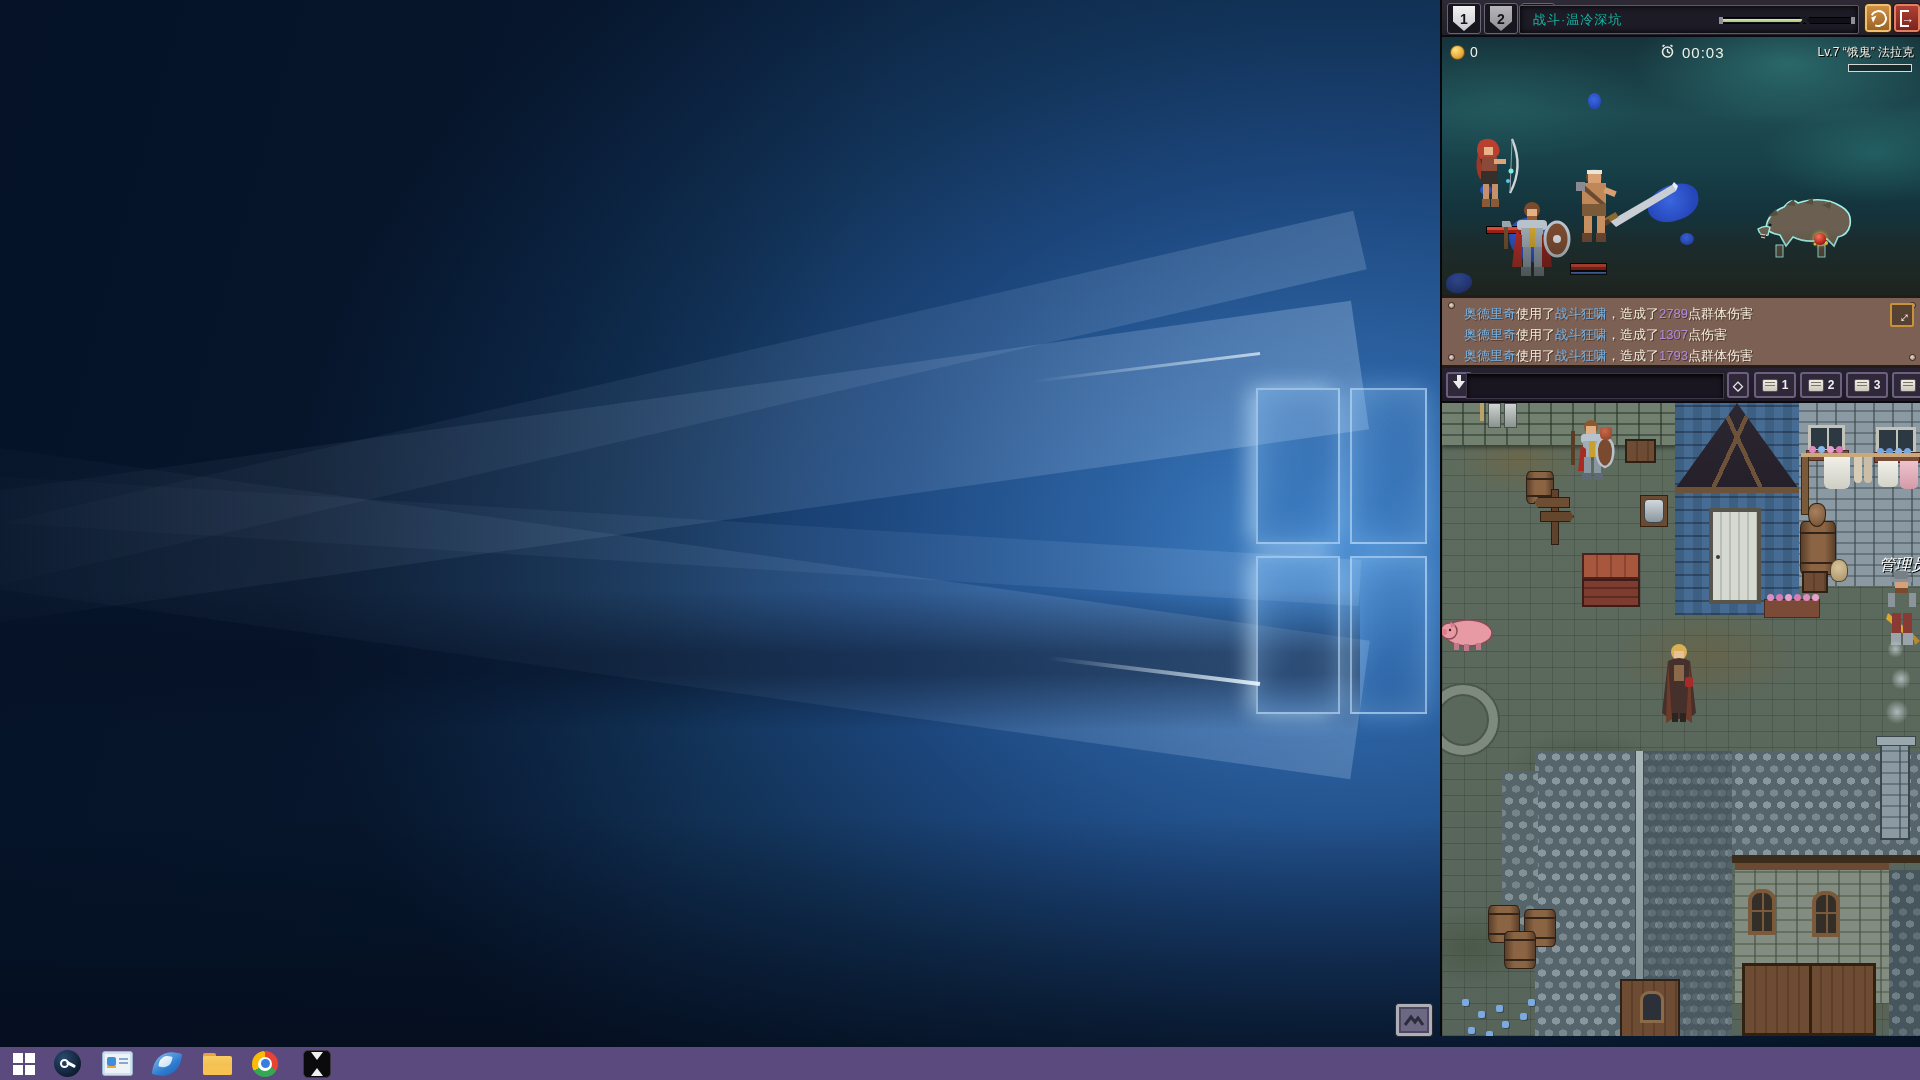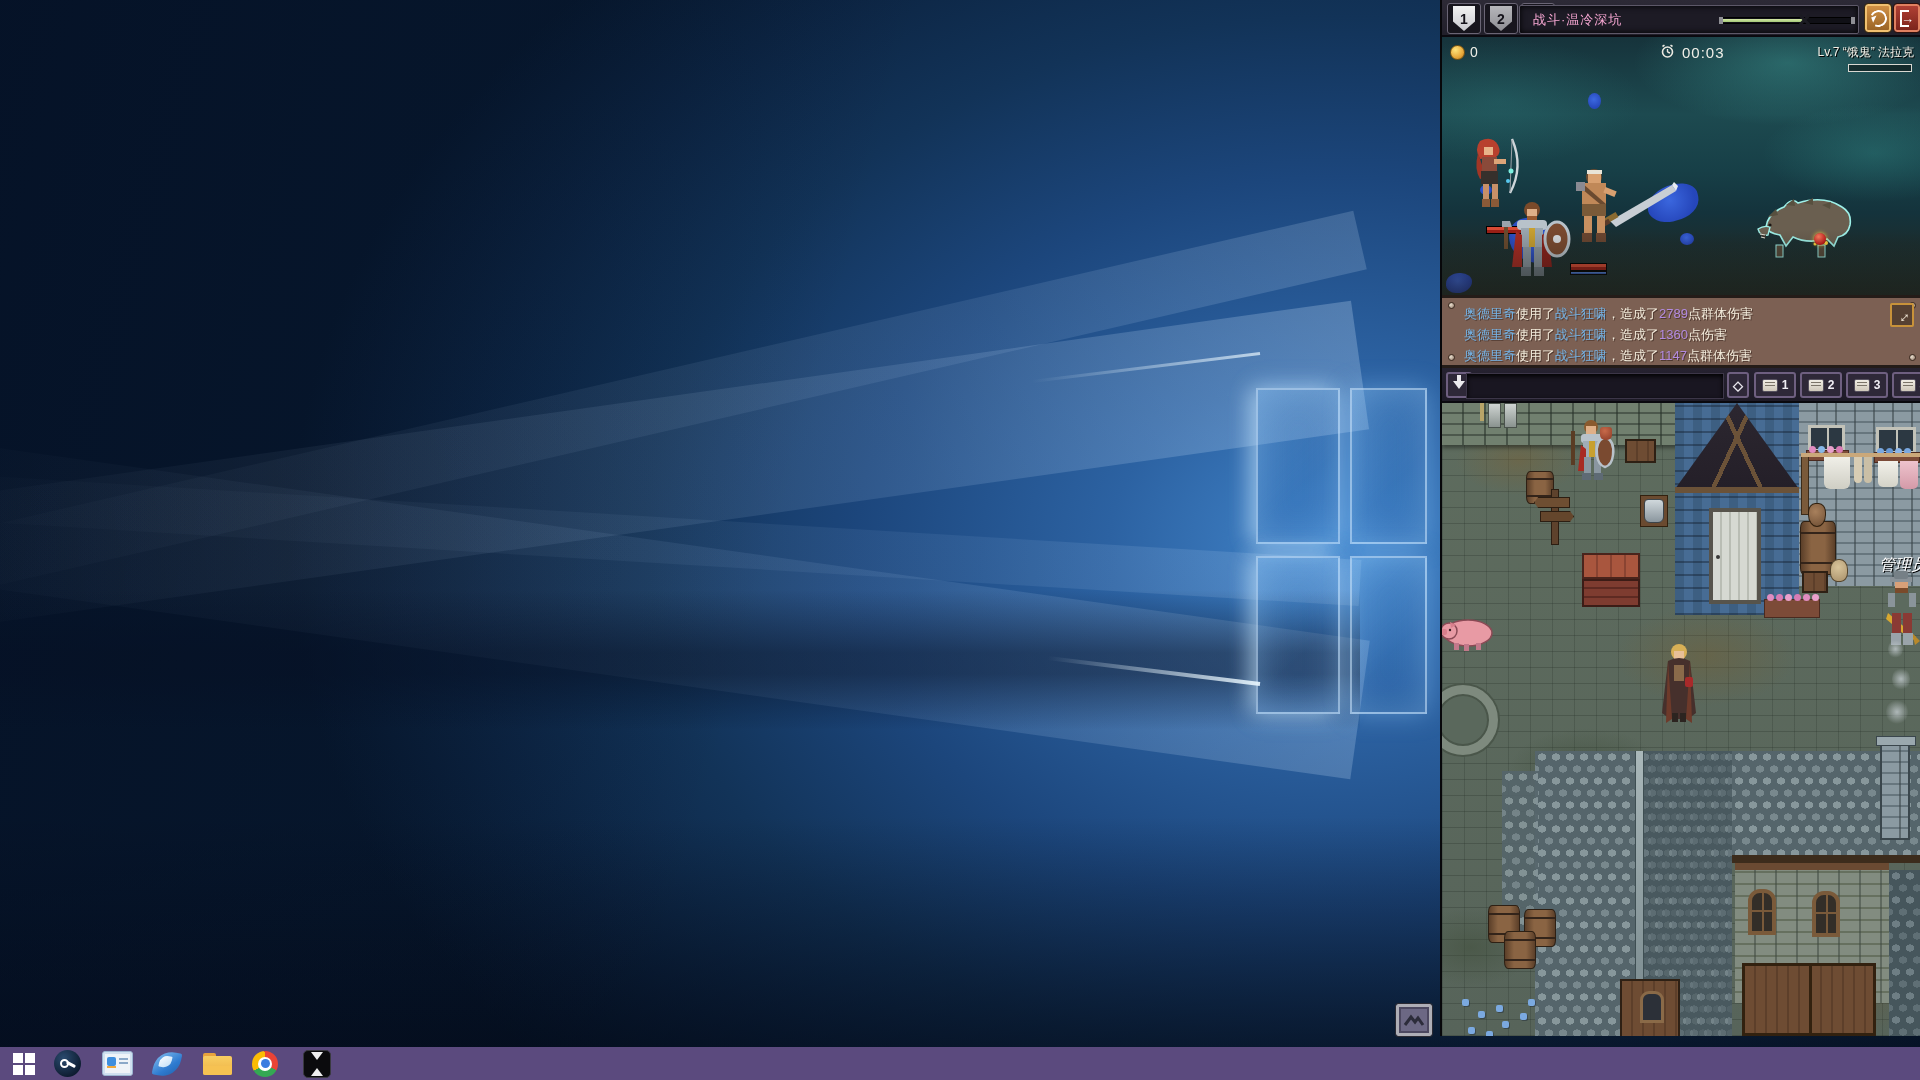--- a/index.html
+++ b/index.html
@@ -30,21 +30,21 @@
   .sbtn{position:absolute;top:3px;width:34px;height:31px;background:#17151d;border:1px solid #6a6575;
     border-radius:3px;display:flex;align-items:flex-start;justify-content:center;padding:0;cursor:pointer;}
   .shield{width:22px;height:25px;margin-top:2px;clip-path:polygon(0 0,100% 0,100% 62%,50% 100%,0 62%);
     display:flex;align-items:center;justify-content:center;font-weight:bold;font-size:14px;color:#14121a;}
   .sh-lit{background:linear-gradient(#f2f2f2,#c9c9cf);}
   .sh-dim{background:linear-gradient(#b6b6ba,#8e8e94);}
   .lockbody{width:10px;height:7px;background:#2c2c33;border-radius:1px;margin-top:1px;}
   .lockarc{width:6px;height:5px;border:2px solid #2c2c33;border-bottom:none;border-radius:5px 5px 0 0;}
   .zonebox{position:absolute;left:77px;top:5px;width:338px;height:27px;background:#1d1b25;border:1px solid #5d5868;
     border-radius:2px;box-shadow:inset 0 0 6px #000;display:flex;align-items:center;cursor:pointer;}
-  .zonelabel{color:#f9a8d4;font-size:13px;margin-left:13px;letter-spacing:1px;white-space:nowrap;}
+  .zonelabel{color:#14b8a6;font-size:13px;margin-left:13px;letter-spacing:1px;white-space:nowrap;}
   .slider{position:absolute;left:200px;top:11px;width:132px;height:5px;background:#101016;border:1px solid #000;}
   .slider .cap{position:absolute;top:-1px;width:4px;height:7px;background:#8f8f95;}
   .slider .fill{position:absolute;left:2px;top:1px;height:3px;background:linear-gradient(#d6e8a8,#a3c878);}
   .thumbx{position:absolute;top:-5px;width:14px;height:14px;}
   .thumbx i{position:absolute;left:6px;top:0;width:3px;height:14px;background:#1b1b22;border-radius:1px;}
   .tb-btn{position:absolute;top:4px;width:26px;height:28px;border-radius:3px;padding:0;cursor:pointer;
     display:flex;align-items:center;justify-content:center;}
   .btn-refresh{left:423px;background:linear-gradient(#d09044,#9a6426);border:2px solid #f0c070;outline:1px solid #3a2a10;box-sizing:border-box;}
   .btn-exit{left:452px;background:linear-gradient(#b04034,#7c241c);border:2px solid #e08060;outline:1px solid #30100c;box-sizing:border-box;}
   .ref-ic{width:13px;height:13px;border:2px solid #fff;border-radius:50%;border-left-color:transparent;position:relative;transform:rotate(-20deg);}
@@ -343,24 +343,24 @@
       <i class="screw" style="right:6px;top:4px;"></i>
       <i class="screw" style="left:6px;bottom:4px;"></i>
       <i class="screw" style="right:6px;bottom:4px;"></i>
       <button class="expand">
           <span>↔</span>
         </button>
       <p class="logline" style="top:-6px;">
         <span class="t-b">奥德里奇</span><span class="t-w">使用了</span><span class="t-b">战斗狂啸</span><span class="t-w">，造成了</span><span class="t-p">2789</span><span class="t-w">点群体伤害</span>
       </p>
       <p class="logline" style="top:15px;">
-        <span class="t-b">奥德里奇</span><span class="t-w">使用了</span><span class="t-b">战斗狂啸</span><span class="t-w">，造成了</span><span class="t-p">1360</span><span class="t-w">点伤害</span>
+        <span class="t-b">奥德里奇</span><span class="t-w">使用了</span><span class="t-b">战斗狂啸</span><span class="t-w">，造成了</span><span class="t-p">1307</span><span class="t-w">点伤害</span>
       </p>
       <p class="logline" style="top:36px;">
-        <span class="t-b">奥德里奇</span><span class="t-w">使用了</span><span class="t-b">战斗狂啸</span><span class="t-w">，造成了</span><span class="t-p">1147</span><span class="t-w">点群体伤害</span>
+        <span class="t-b">奥德里奇</span><span class="t-w">使用了</span><span class="t-b">战斗狂啸</span><span class="t-w">，造成了</span><span class="t-p">1793</span><span class="t-w">点群体伤害</span>
       </p>
     </div>
 
     <div class="gtoolbar">
       <button class="toolbtn" style="left:4px;width:26px;">
           <span class="dnarrow"></span>
         </button>
       <div class="tray"></div>
       <button class="toolbtn" style="left:285px;width:22px;">
           <span class="gem">◇</span>

